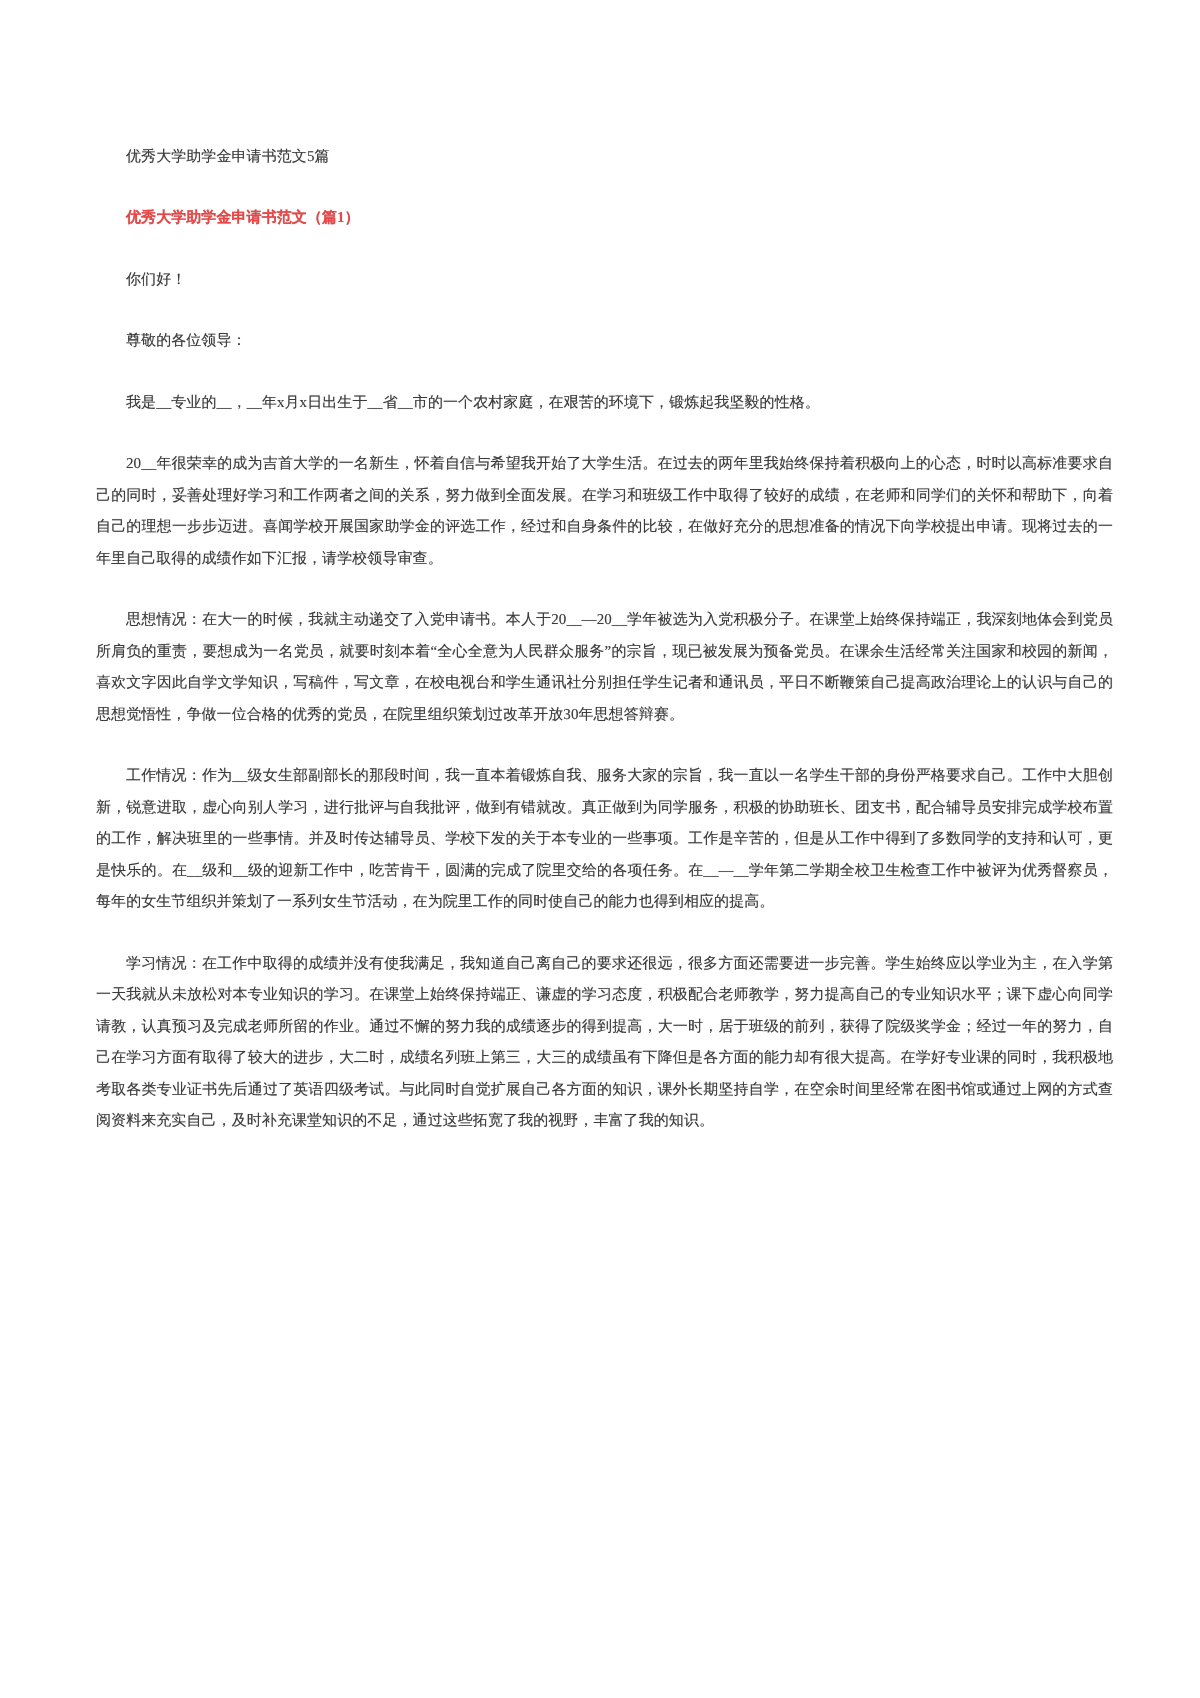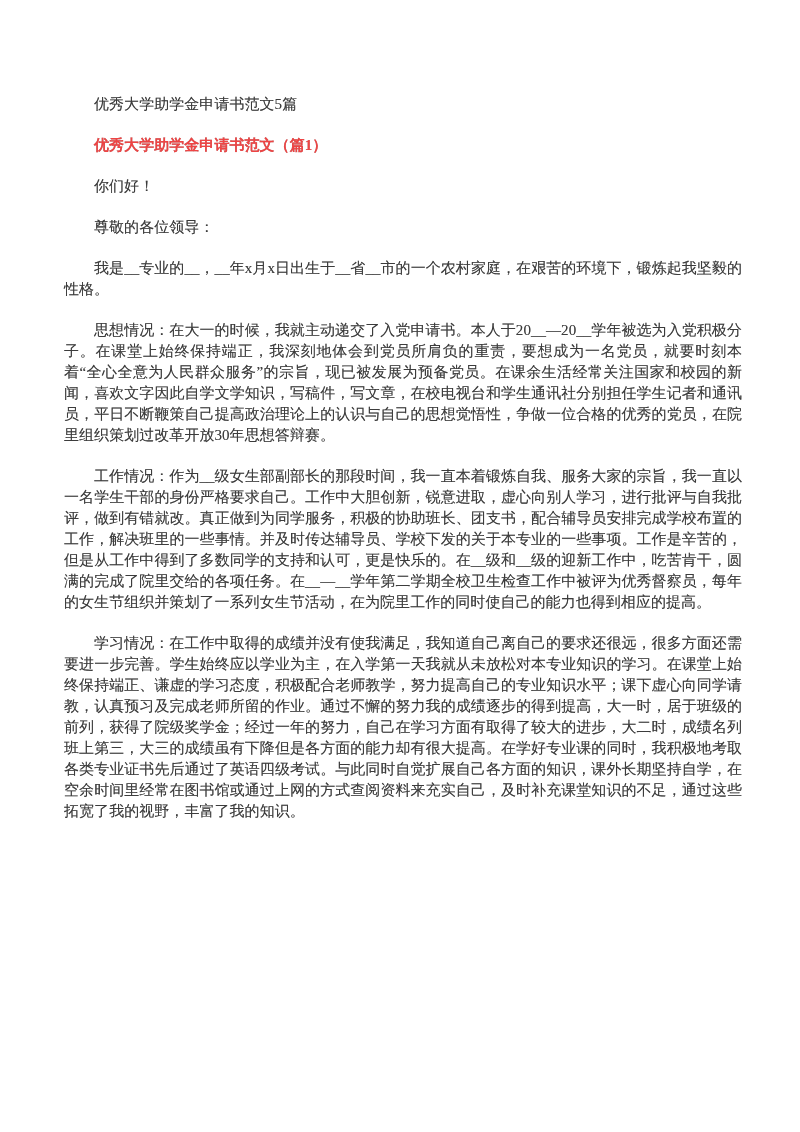--- a/index.html
+++ b/index.html
@@ -16,21 +16,21 @@
   .doc-page {
     box-sizing: border-box;
     width: 800px;
     height: 1132px;
     padding: 94px 58px 0 64px;
     background: #ffffff;
   }
   .doc-page p {
     width: 678px;
     margin: 0 0 20px 0;
-    font-size: 15px;
+    font-size: 10px;
     line-height: 21px;
     text-align: justify;
     text-indent: 2em;
     color: #3c3c3c;
     letter-spacing: 0.05px;
     text-shadow: 0 0 0.45px rgba(80,80,80,0.55);
     word-break: break-all;
   }
   .doc-page p.heading {
     font-weight: bold;
@@ -45,19 +45,20 @@
 
 
   <p class="heading">优秀大学助学金申请书范文（篇1）</p>
 
   <p>你们好！</p>
 
   <p>尊敬的各位领导：</p>
 
   <p>我是__专业的__，__年x月x日出生于__省__市的一个农村家庭，在艰苦的环境下，锻炼起我坚毅的性格。</p>
 
+  <p>20__年很荣幸的成为吉首大学的一名新生，怀着自信与希望我开始了大学生活。在过去的两年里我始终保持着积极向上的心态，时时以高标准要求自己的同时，妥善处理好学习和工作两者之间的关系，努力做到全面发展。在学习和班级工作中取得了较好的成绩，在老师和同学们的关怀和帮助下，向着自己的理想一步步迈进。喜闻学校开展国家助学金的评选工作，经过和自身条件的比较，在做好充分的思想准备的情况下向学校提出申请。现将过去的一年里自己取得的成绩作如下汇报，请学校领导审查。</p>
 
   <p>思想情况：在大一的时候，我就主动递交了入党申请书。本人于20__—20__学年被选为入党积极分子。在课堂上始终保持端正，我深刻地体会到党员所肩负的重责，要想成为一名党员，就要时刻本着“全心全意为人民群众服务”的宗旨，现已被发展为预备党员。在课余生活经常关注国家和校园的新闻，喜欢文字因此自学文学知识，写稿件，写文章，在校电视台和学生通讯社分别担任学生记者和通讯员，平日不断鞭策自己提高政治理论上的认识与自己的思想觉悟性，争做一位合格的优秀的党员，在院里组织策划过改革开放30年思想答辩赛。</p>
 
   <p>工作情况：作为__级女生部副部长的那段时间，我一直本着锻炼自我、服务大家的宗旨，我一直以一名学生干部的身份严格要求自己。工作中大胆创新，锐意进取，虚心向别人学习，进行批评与自我批评，做到有错就改。真正做到为同学服务，积极的协助班长、团支书，配合辅导员安排完成学校布置的工作，解决班里的一些事情。并及时传达辅导员、学校下发的关于本专业的一些事项。工作是辛苦的，但是从工作中得到了多数同学的支持和认可，更是快乐的。在__级和__级的迎新工作中，吃苦肯干，圆满的完成了院里交给的各项任务。在__—__学年第二学期全校卫生检查工作中被评为优秀督察员，每年的女生节组织并策划了一系列女生节活动，在为院里工作的同时使自己的能力也得到相应的提高。</p>
 
   <p>学习情况：在工作中取得的成绩并没有使我满足，我知道自己离自己的要求还很远，很多方面还需要进一步完善。学生始终应以学业为主，在入学第一天我就从未放松对本专业知识的学习。在课堂上始终保持端正、谦虚的学习态度，积极配合老师教学，努力提高自己的专业知识水平；课下虚心向同学请教，认真预习及完成老师所留的作业。通过不懈的努力我的成绩逐步的得到提高，大一时，居于班级的前列，获得了院级奖学金；经过一年的努力，自己在学习方面有取得了较大的进步，大二时，成绩名列班上第三，大三的成绩虽有下降但是各方面的能力却有很大提高。在学好专业课的同时，我积极地考取各类专业证书先后通过了英语四级考试。与此同时自觉扩展自己各方面的知识，课外长期坚持自学，在空余时间里经常在图书馆或通过上网的方式查阅资料来充实自己，及时补充课堂知识的不足，通过这些拓宽了我的视野，丰富了我的知识。</p>
 </div>
 
 </body></html>

